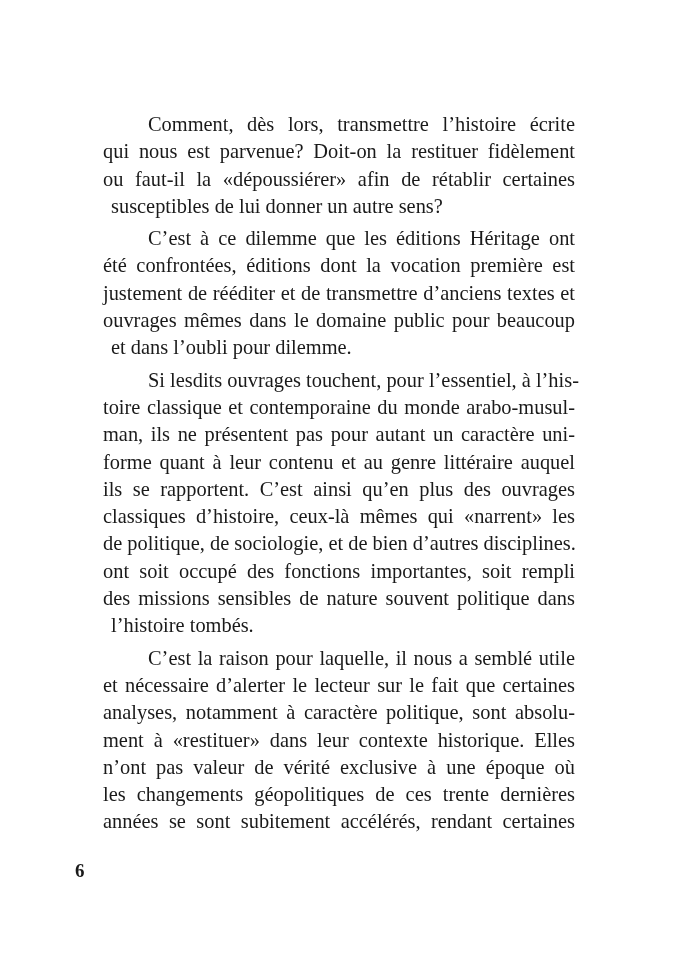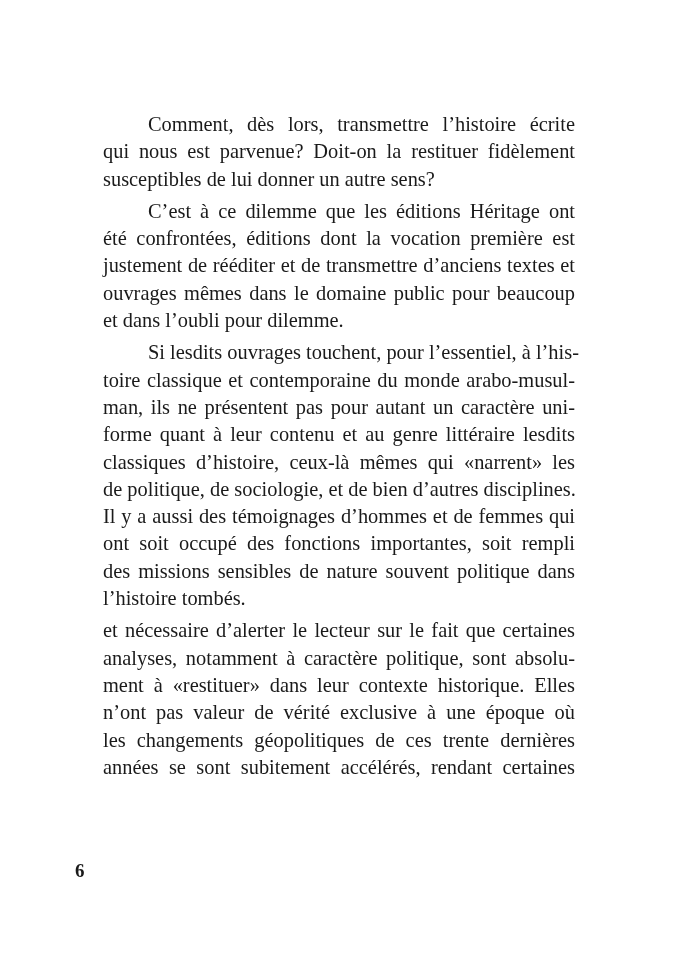--- a/index.html
+++ b/index.html
@@ -44,65 +44,68 @@
       text-align: justify;
       text-align-last: justify;
       text-indent: 0;
       white-space: nowrap;
     }
     .para .line.first {
       padding-left: 45px;
     }
     .para .line.last {
       text-align-last: left;
+      margin-left: 8px;
     }
     .page-number {
       position: absolute;
       left: 75px;
       top: 860px;
       font-size: 19px;
       font-weight: bold;
       line-height: 22px;
       color: #1a1a1a;
     }
   </style>
 </head>
 <body>
 
 <div class="page">
   <div class="text-block">
 
     <p class="para">
       <span class="line first">Comment, dès lors, transmettre l’histoire écrite</span>
       <span class="line">qui nous est parvenue? Doit-on la restituer fidèlement</span>
+      <span class="line">ou faut-il la «dépoussiérer» afin de rétablir certaines</span>
       <span class="line last">susceptibles de lui donner un autre sens?</span>
     </p>
 
     <p class="para">
       <span class="line first">C’est à ce dilemme que les éditions Héritage ont</span>
       <span class="line">été confrontées, éditions dont la vocation première est</span>
       <span class="line">justement de rééditer et de transmettre d’anciens textes et</span>
       <span class="line">ouvrages mêmes dans le domaine public pour beaucoup</span>
       <span class="line last">et dans l’oubli pour dilemme.</span>
     </p>
 
     <p class="para">
       <span class="line first">Si lesdits ouvrages touchent, pour l’essentiel, à l’his-</span>
       <span class="line">toire classique et contemporaine du monde arabo-musul-</span>
       <span class="line">man, ils ne présentent pas pour autant un caractère uni-</span>
-      <span class="line">forme quant à leur contenu et au genre littéraire lesdits</span>
+      <span class="line">forme quant à leur contenu et au genre littéraire auquel</span>
+      <span class="line">ils se rapportent. C’est ainsi qu’en plus des ouvrages</span>
       <span class="line">classiques d’histoire, ceux-là mêmes qui «narrent» les</span>
       <span class="line">de politique, de sociologie, et de bien d’autres disciplines.</span>
-      <span class="line">Il y a aussi des témoignages d’hommes et de femmes qui</span>
       <span class="line">ont soit occupé des fonctions importantes, soit rempli</span>
       <span class="line">des missions sensibles de nature souvent politique dans</span>
       <span class="line last">l’histoire tombés.</span>
     </p>
 
     <p class="para">
+      <span class="line first">C’est la raison pour laquelle, il nous a semblé utile</span>
       <span class="line">et nécessaire d’alerter le lecteur sur le fait que certaines</span>
       <span class="line">analyses, notamment à caractère politique, sont absolu-</span>
       <span class="line">ment à «restituer» dans leur contexte historique. Elles</span>
       <span class="line">n’ont pas valeur de vérité exclusive à une époque où</span>
       <span class="line">les changements géopolitiques de ces trente dernières</span>
       <span class="line">années se sont subitement accélérés, rendant certaines</span>
     </p>
 
   </div>
 

